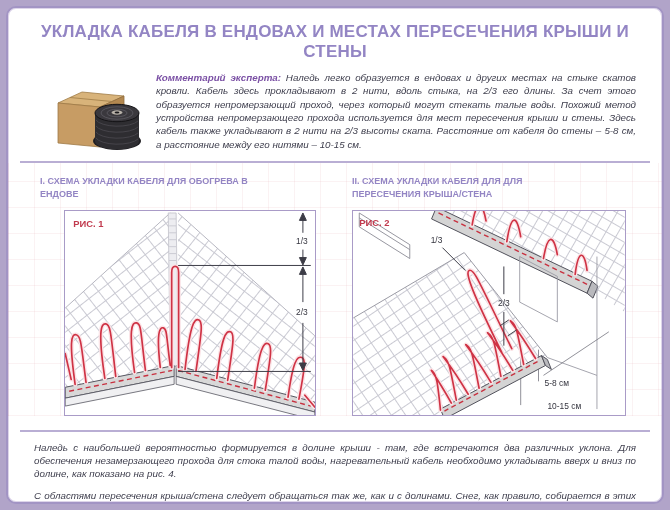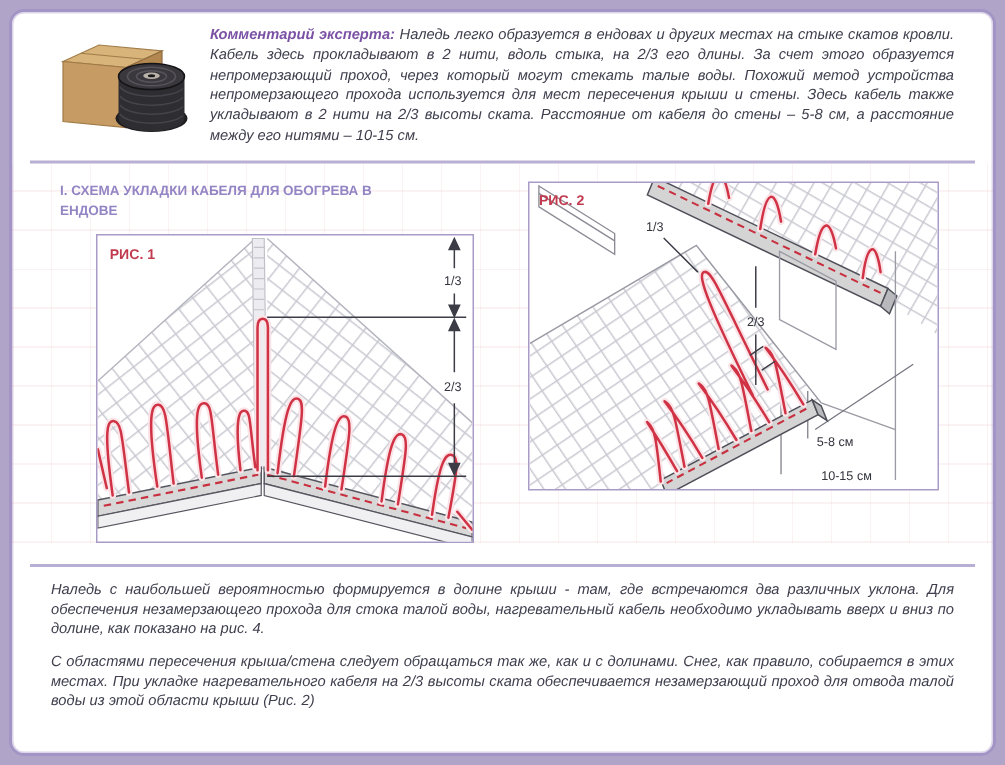--- a/index.html
+++ b/index.html
@@ -12,34 +12,35 @@
   .frame{
     position:absolute;inset:6px;background:#fff;
     border:2px solid #a294c4;border-radius:10px;
     box-shadow:inset 0 0 0 1px #ddd5ea;
     overflow:hidden;
   }
   .title{
     text-align:center;color:#9385c4;font-size:17px;font-weight:bold;
     margin-top:14px;letter-spacing:.2px;
   }
-  .intro{display:flex;gap:12px;padding:9px 26px 0 26px;align-items:flex-start}
+  .intro{display:flex;gap:12px;padding:9px 26px 0 42px;align-items:flex-end}
   .photo{width:94px;height:72px;flex:none}
   .comment{
     flex:1;font-size:9.8px;font-style:italic;color:#3e3e4d;
     text-align:justify;line-height:1.36;
   }
   .comment .lbl{color:#7b51a5;font-weight:bold}
   .divider{border:none;border-top:2px solid #b9aed4;margin:10px 12px 0 12px}
   .divider.low{margin-top:14px}
   .cols{
     display:flex;padding:12px 0 0 32px;position:relative;
     background-image:
       repeating-linear-gradient(0deg, rgba(214,128,140,.10) 0 1px, transparent 1px 26px),
       repeating-linear-gradient(90deg, rgba(214,128,140,.10) 0 1px, transparent 1px 26px);
+    align-items: center;
   }
   .colL{width:312px;flex:none}
   .colR{flex:none}
   .cols h2{
     color:#9385c4;font-size:9px;font-weight:bold;line-height:1.5;
     margin-bottom:8px;width:238px;text-transform:uppercase;
   }
   .fig{background:#fff;border:1.5px solid #a99bc7;display:block}
   .fig1{margin-left:24px}
   svg text{font-family:"Liberation Sans",sans-serif}
@@ -47,20 +48,21 @@
   .dimtxt{font-size:8.5px;fill:#35353f}
   .foot{padding:9px 26px 0 26px;font-size:9.8px;font-style:italic;color:#3e3e4d;
         text-align:justify;line-height:1.33}
   .foot p + p{margin-top:9px}
 </style>
 </head>
 <body>
 
 <div class="frame">
 
+  <h1 class="title">УКЛАДКА КАБЕЛЯ В ЕНДОВАХ И МЕСТАХ ПЕРЕСЕЧЕНИЯ КРЫШИ И СТЕНЫ</h1>
 
   <div class="intro">
 
     <div class="photo">
       <svg width="94" height="72" viewBox="0 0 94 72">
 
         <g>
           <polygon points="8,24 32,13 74,17 50,28" fill="#d8b37a" stroke="#a07c48" stroke-width="0.8"></polygon>
           <polygon points="8,24 50,28 50,68 8,64" fill="#c79c64" stroke="#9e7a46" stroke-width="0.8"></polygon>
           <polygon points="50,28 74,17 74,57 50,68" fill="#b38850" stroke="#8f6c3e" stroke-width="0.8"></polygon>
@@ -146,20 +148,21 @@
           <path d="M240,56.5 l-3.5,7.5 h7 Z"></path>
           <path d="M240,161 l-3.5,-7.5 h7 Z"></path>
         </g>
         <text class="dimtxt" x="239" y="33" text-anchor="middle">1/3</text>
         <text class="dimtxt" x="239" y="105" text-anchor="middle">2/3</text>
         <text class="figlbl" x="8" y="16">РИС. 1</text>
       </svg>
     </div>
 
     <div class="colR">
+      <h2>II. СХЕМА УКЛАДКИ КАБЕЛЯ ДЛЯ ДЛЯ ПЕРЕСЕЧЕНИЯ КРЫША/СТЕНА</h2>
 
       <svg class="fig fig2" width="274" height="206" viewBox="0 0 274 206">
         <defs>
           <pattern id="gA2" width="12" height="12" patternUnits="userSpaceOnUse" patternTransform="rotate(-34)">
             <path d="M0 .5H12 M.5 0V12" stroke="#c9c9d2" stroke-width="1" fill="none"></path>
           </pattern>
           <pattern id="gB2" width="11" height="11" patternUnits="userSpaceOnUse" patternTransform="rotate(30)">
             <path d="M0 .5H11 M.5 0V11" stroke="#c9c9d2" stroke-width="1" fill="none"></path>
           </pattern>
           <path id="cab2" d="

